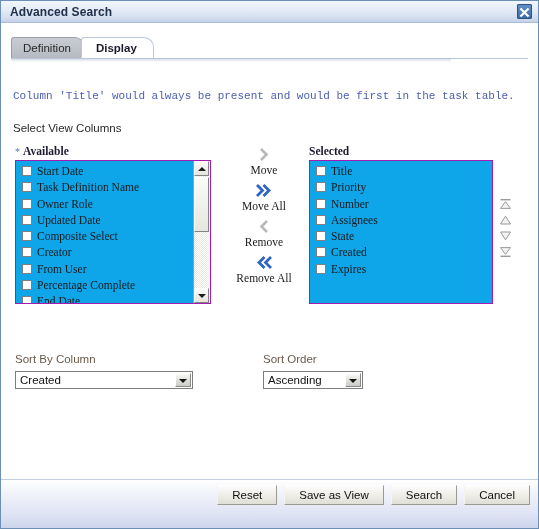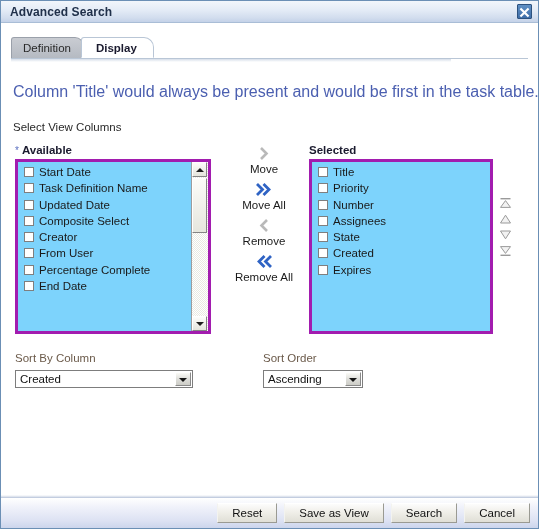--- a/index.html
+++ b/index.html
@@ -106,24 +106,25 @@
     background: linear-gradient(to bottom, rgba(180,195,215,.55), rgba(180,195,215,0));
   }
 
   
   .body {
     position: relative;
     padding: 0 12px;
   }
 
   .hint {
-    margin-top: 24px;
-    font-size: 16px;
+    margin-top: 31px;
+    font-size: 11px;
     color: #4b5fb0;
     white-space: nowrap;
+    font-family: Liberation Mono, monospace;
   }
   .section-label {
     margin-top: 20px;
     font-size: 11.5px;
     color: #2a2a2a;
   }
 
   
   .shuttle {
     position: relative;
@@ -141,32 +142,33 @@
   .req-star {
     color: #5a6fc0;
     font-size: 10px;
     font-weight: normal;
     margin-right: 3px;
   }
 
   .pane {
     position: absolute;
     top: 0;
+    font-family: Liberation Serif, serif;
   }
   .pane-available { left: 2px;  width: 196px; }
   .pane-mid       { left: 214px; width: 74px; text-align: center; }
   .pane-selected  { left: 296px; width: 184px; }
   .pane-reorder   { left: 482px; width: 22px; top: 52px; }
 
   .listbox {
     position: relative;
     box-sizing: border-box;
-    height: 175px;
-    background: #7dd3fc;
-    border: 3px solid #a21caf;
+    height: 144px;
+    background: #0ea5e9;
+    border: 1px solid #a21caf;
     overflow: hidden;
   }
   .listbox .items {
     position: absolute;
     left: 0; top: 2px; right: 0;
   }
   .item {
     height: 16.3px;
     line-height: 16.3px;
     padding-left: 6px;
@@ -296,21 +298,21 @@
     border-right: 4px solid transparent;
     border-top: 4px solid #141414;
   }
   .sb-col  { position: absolute; left: 2px;  width: 178px; }
   .so-col  { position: absolute; left: 250px; width: 100px; }
 
   
   .footer {
     position: absolute;
     left: 0; right: 0; bottom: 0;
-    height: 31px;
+    height: 49px;
     box-sizing: border-box;
     background: linear-gradient(to bottom, #ffffff 0%, #f0f2fa 30%, #dde2f3 75%, #ccd5ec 100%);
     border-top: 1px solid #c3cde0;
     text-align: right;
     padding: 5px 8px 0 0;
     white-space: nowrap;
   }
   .btn {
     display: inline-block;
     height: 20px;
@@ -366,20 +368,21 @@
     <div class="shuttle">
 
       <div class="pane pane-available">
         <div class="col-head">
           <span class="req-star">*</span><span>Available</span>
         </div>
         <div class="listbox">
           <div class="items">
             <div class="item"><span class="cb"></span><span>Start Date</span></div>
             <div class="item"><span class="cb"></span><span>Task Definition Name</span></div>
+            <div class="item"><span class="cb"></span><span>Owner Role</span></div>
             <div class="item"><span class="cb"></span><span>Updated Date</span></div>
             <div class="item"><span class="cb"></span><span>Composite Select</span></div>
             <div class="item"><span class="cb"></span><span>Creator</span></div>
             <div class="item"><span class="cb"></span><span>From User</span></div>
             <div class="item"><span class="cb"></span><span>Percentage Complete</span></div>
             <div class="item"><span class="cb"></span><span>End Date</span></div>
           </div>
           <div class="vscroll">
             <div class="sb-btn sb-up">
                 <div class="sb-arrow up"></div>

